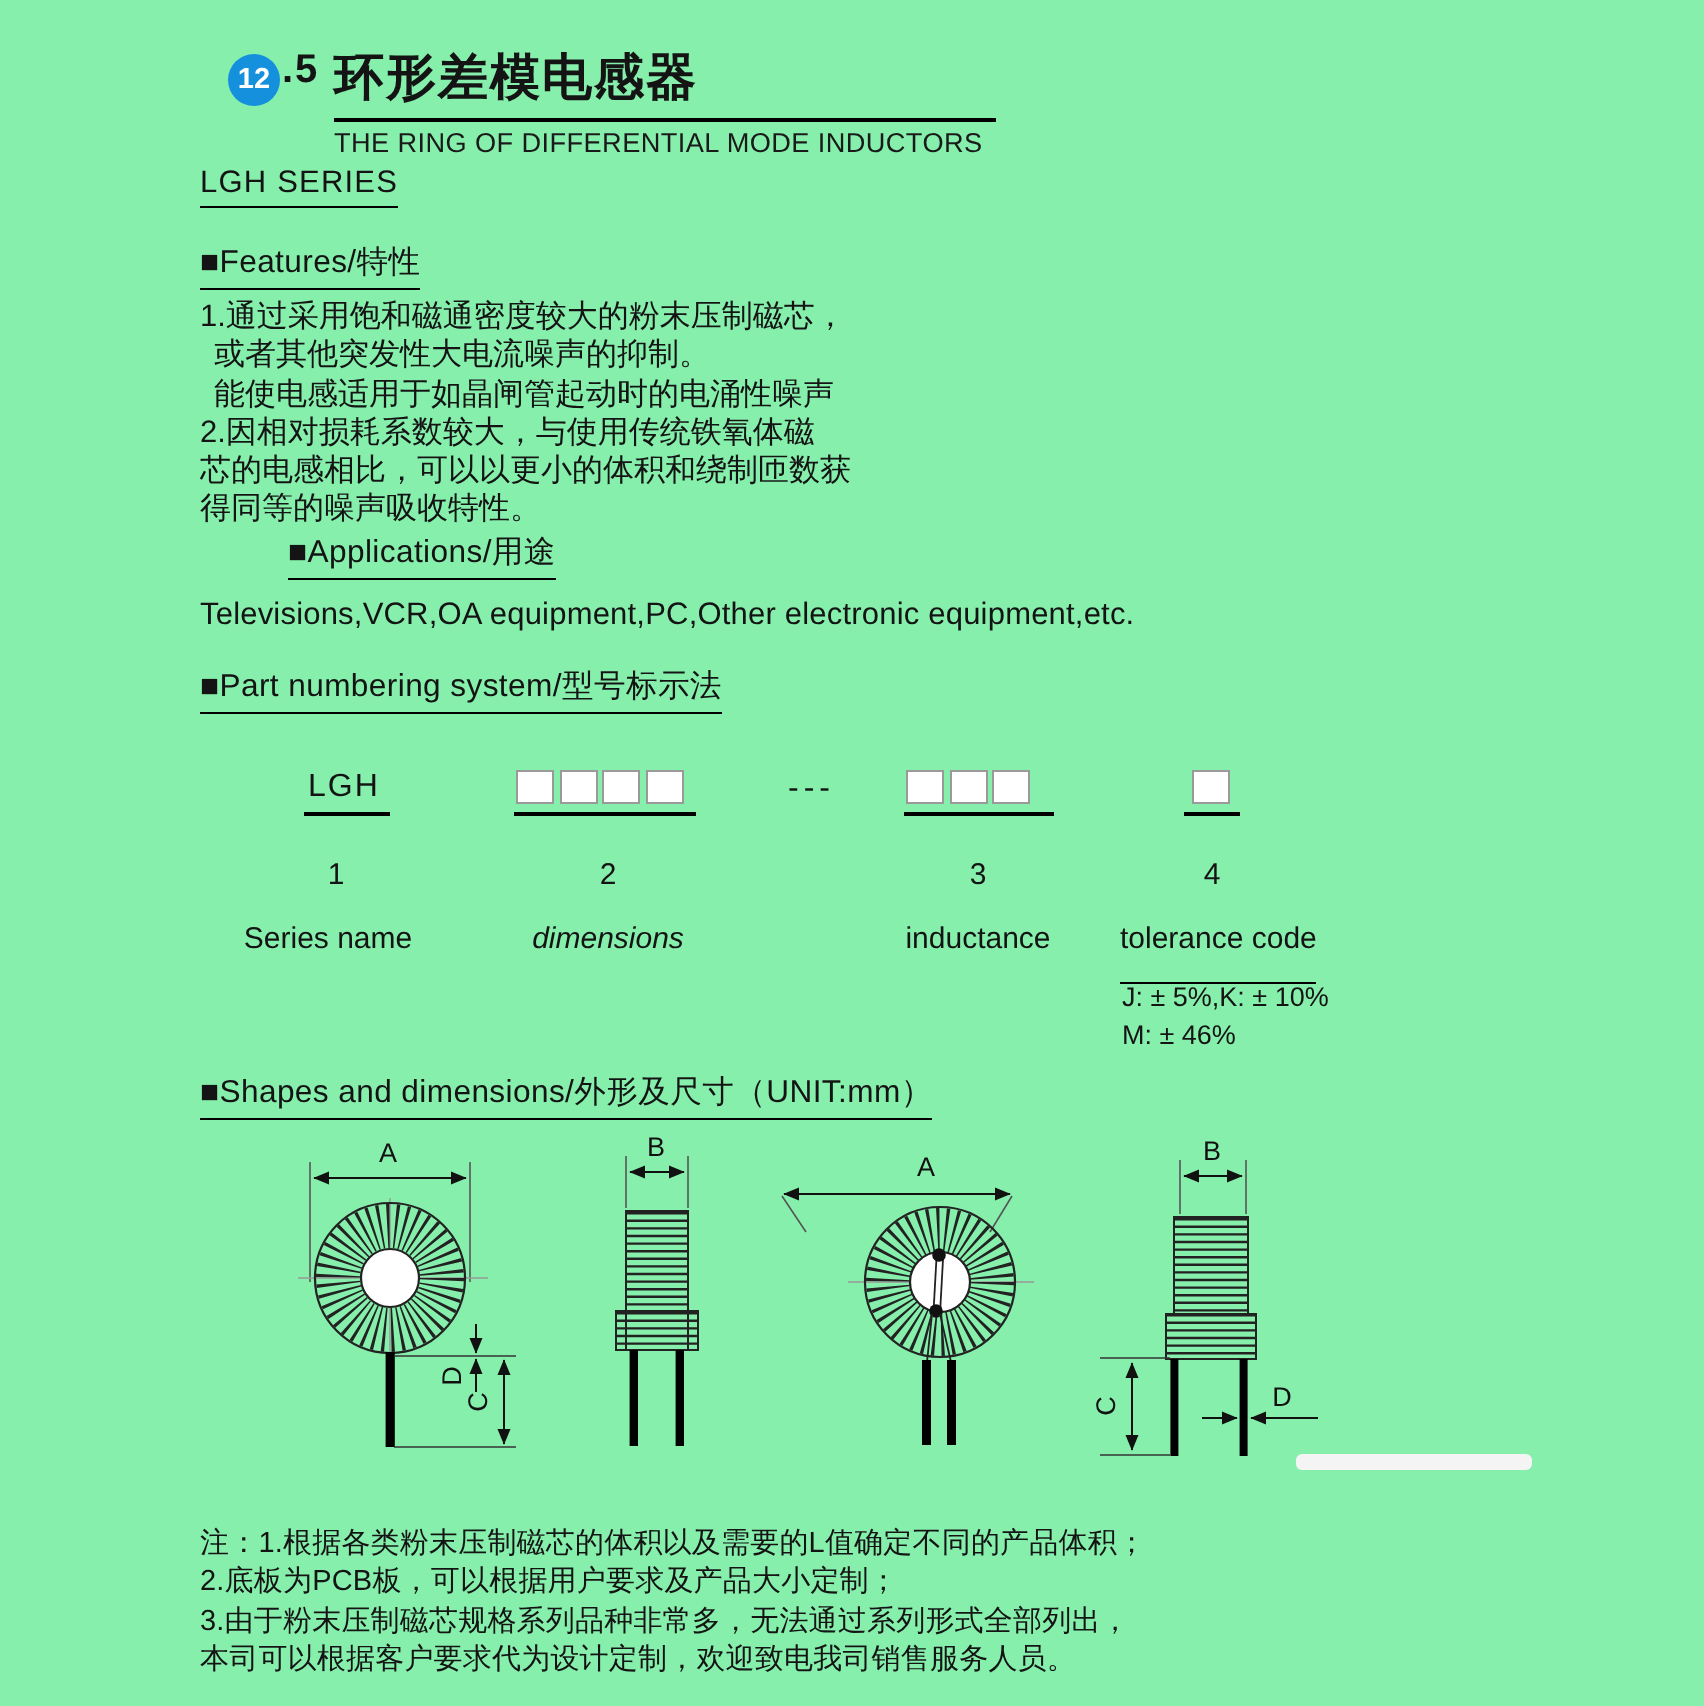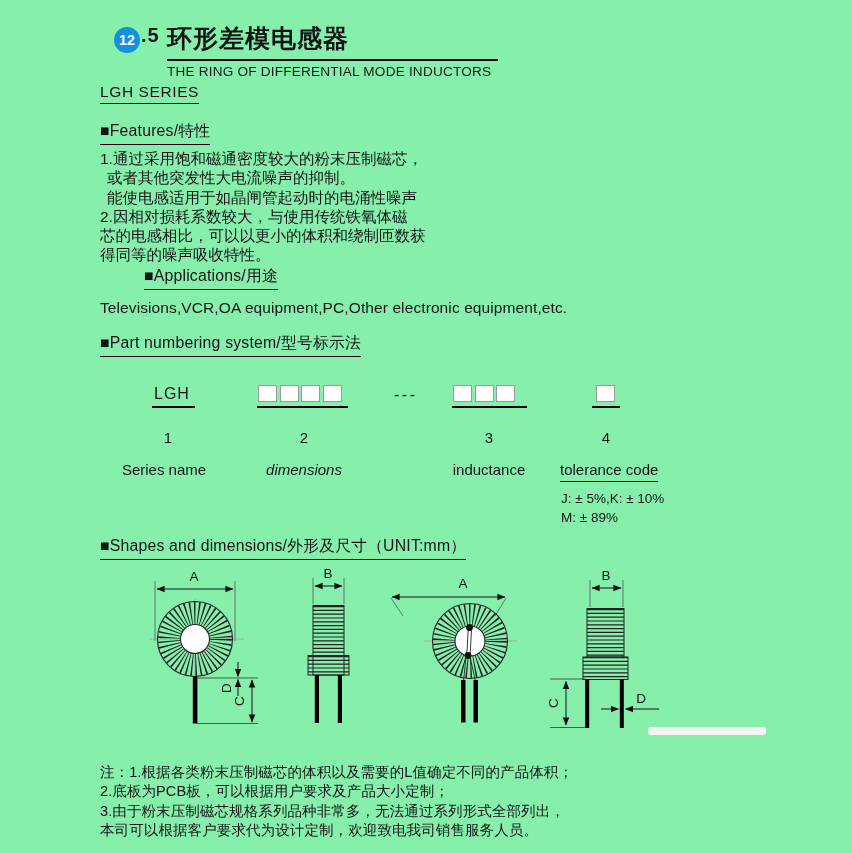--- a/index.html
+++ b/index.html
@@ -30,21 +30,21 @@
   
   .pn-prefix{left:152px;top:385px;font-size:16px;letter-spacing:1px;border-bottom:2.2px solid #000;padding:0 5px 3px 2px;}
   .boxgroup{display:flex;gap:2.5px;border-bottom:2.4px solid #000;padding-bottom:4px;}
   .bg1{left:257px;top:385px;padding-right:6px;padding-left:1px;}
   .bg2{left:452px;top:385px;padding-right:12px;padding-left:1px;}
   .bg3{left:592px;top:385px;padding-right:5px;padding-left:4px;}
   .box{width:19px;height:17px;border:1.6px solid #9a9a9a;background:#fff;box-sizing:border-box;}
   .pn-dashes{left:394px;top:386px;font-size:16px;letter-spacing:2.5px;}
   .pn-num{top:429px;font-size:15px;transform:translateX(-50%);}
   .pn-label{top:461px;font-size:15px;transform:translateX(-50%);white-space:nowrap;}
-  .pn-label-tol{left:560px;top:461px;font-size:15px;border-bottom:1.6px solid #000;padding-bottom:3px;white-space:nowrap;}
+  .pn-label-tol{left:560px;top:461px;font-size:15px;border-bottom:1.6px solid #000;padding-bottom:13px;white-space:nowrap;}
   .tol-notes{left:561px;top:489px;font-size:13.5px;line-height:19px;white-space:nowrap;}
 
   
   .drawings{left:100px;top:563px;width:600px;height:190px;}
   .drawings text{font-size:13.5px;fill:#111;font-family:"Liberation Sans",sans-serif;}
   .artifact{left:648px;top:727px;width:118px;height:8px;background:#f4f4f4;border-radius:3px;}
 
   
   .notes{left:100px;top:763px;font-size:14.5px;line-height:19.3px;width:600px;letter-spacing:.1px;}
 </style>
@@ -102,21 +102,21 @@
   <span class="abs pn-num" style="left:489px;">3</span>
   <span class="abs pn-num" style="left:606px;">4</span>
 
   <span class="abs pn-label" style="left:164px;">Series name</span>
   <span class="abs pn-label" style="left:304px;font-style:italic;">dimensions</span>
   <span class="abs pn-label" style="left:489px;">inductance</span>
   <span class="abs pn-label-tol">tolerance code</span>
 
   <div class="abs tol-notes">
     <div>J: ± 5%,K: ± 10%</div>
-    <div>M: ± 89%</div>
+    <div>M: ± 46%</div>
   </div>
 
   <div class="abs heading h-shapes">■Shapes and dimensions/外形及尺寸（UNIT:mm）</div>
 
   <svg class="abs drawings" viewBox="100 563 600 190" xmlns="http://www.w3.org/2000/svg">
     <defs>
       <marker id="arw" markerWidth="9" markerHeight="9" refX="7.6" refY="4.5" orient="auto-start-reverse">
         <path d="M0,1.2 L8,4.5 L0,7.8 Z" fill="#111"></path>
       </marker>
     </defs>

